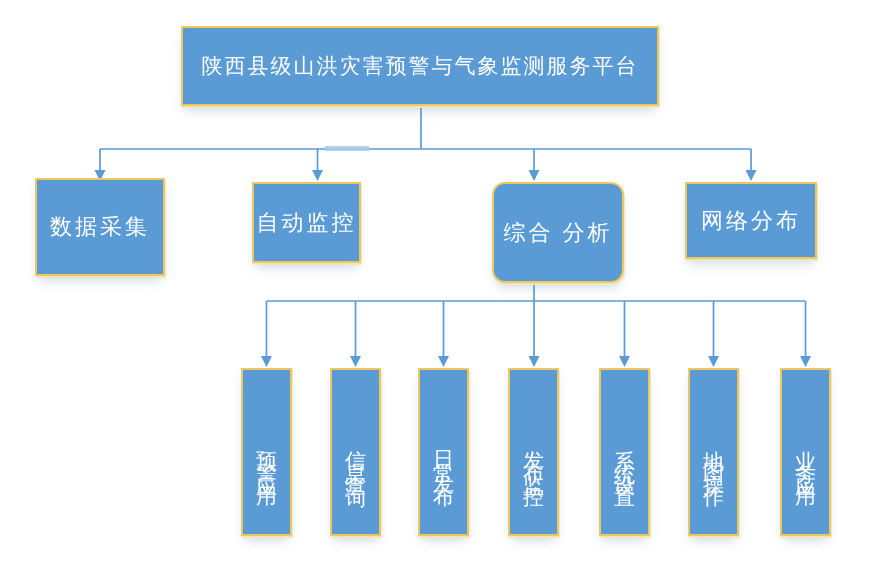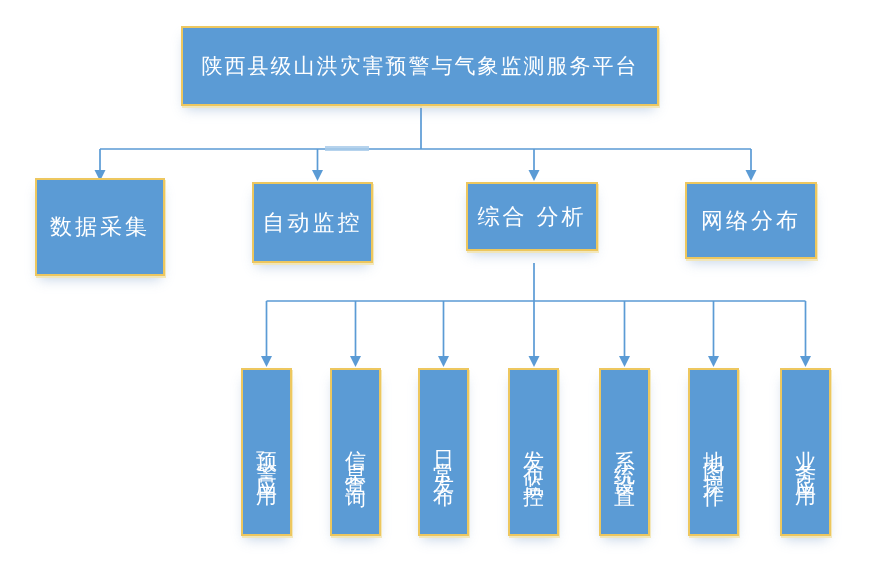--- a/index.html
+++ b/index.html
@@ -89,24 +89,24 @@
     </g>
   </svg>
 
   <div class="box" style="left:181px; top:26px; width:478px; height:80px;">
     <span class="lbl title">陕西县级山洪灾害预警与气象监测服务平台</span>
   </div>
 
   <div class="box" style="left:35px; top:178px; width:130px; height:98px;">
     <span class="lbl level2">数据采集</span>
   </div>
-  <div class="box" style="left:252px; top:182px; width:121px; height:81px;">
+  <div class="box" style="left:252px; top:182px; width:109px; height:81px;">
     <span class="lbl level2">自动监控</span>
   </div>
-  <div class="box" style="left:466px; top:182px; width:132px; height:69px;">
+  <div class="box" style="left:492px; top:182px; width:132px; height:101px;border-radius:13px;">
     <span class="lbl level2">综合 分析</span>
   </div>
   <div class="box" style="left:685px; top:182px; width:132px; height:77px;">
     <span class="lbl level2">网络分布</span>
   </div>
 
   <div class="box" style="left:241px; top:368px; width:51px; height:168px;">
     <span class="lbl level3">预警应用</span>
   </div>
   <div class="box" style="left:330px; top:368px; width:51px; height:168px;">

